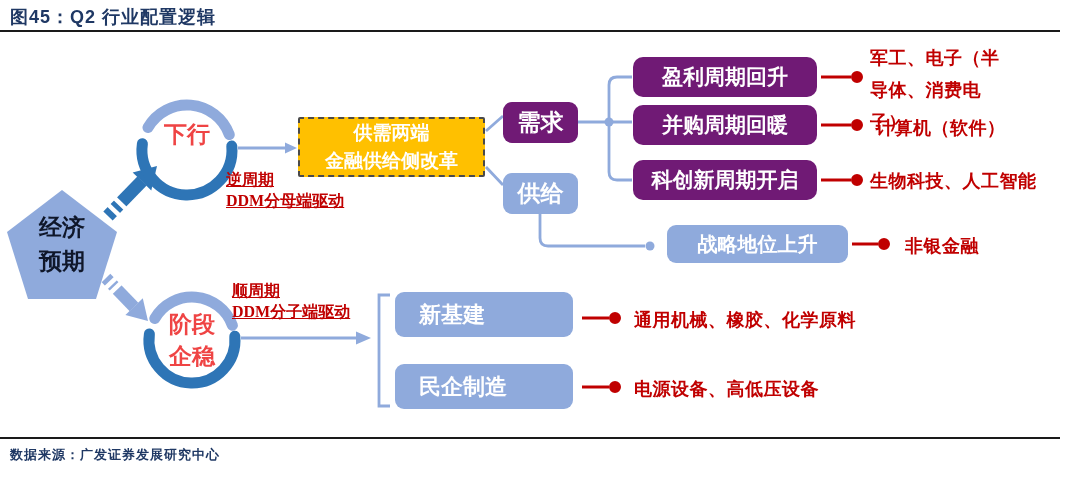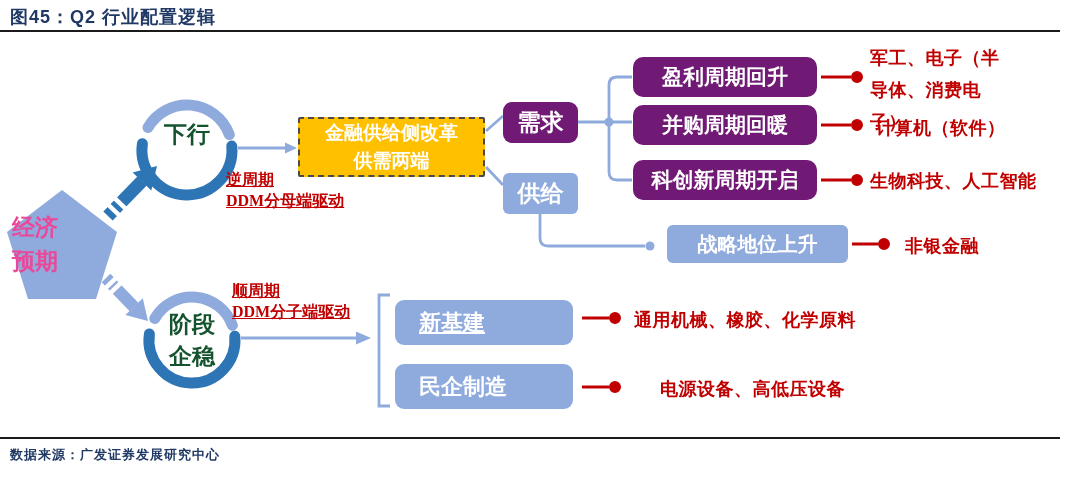--- a/index.html
+++ b/index.html
@@ -8,49 +8,49 @@
   .abs{position:absolute;}
   
   #fig-title{left:10px;top:5px;font-size:18px;font-weight:bold;color:#1F3864;letter-spacing:1px;}
   #title-rule{left:0;top:30px;width:1080px;height:2px;background:#1a1a1a;}
   #footer-rule{left:0;top:437px;width:1080px;height:2px;background:#1a1a1a;}
   #source-line{left:10px;top:446px;font-size:13px;font-weight:bold;color:#1F3864;letter-spacing:1px;}
   
   .node{display:flex;align-items:center;justify-content:center;color:#fff;font-weight:bold;
         box-sizing:border-box;border-radius:9px;text-align:center;line-height:1.25;}
   .dark{background:#701a75;}
-  .light{background:#8FAADC;border-radius:6px;}
+  .light{background:#8FAADC;}
   #reform-box{left:298px;top:117px;width:187px;height:60px;background:#FFC000;
               border:2px dashed #4a4a4a;border-radius:2px;flex-direction:column;
               font-size:19px;line-height:1.45;}
   #demand-box{left:503px;top:102px;width:75px;height:41px;font-size:23px;}
   #supply-box{left:503px;top:173px;width:75px;height:41px;font-size:23px;}
   .cycle-box{left:633px;width:184px;height:40px;font-size:21px;border-radius:10px;}
   #strategy-box{left:667px;top:225px;width:181px;height:38px;font-size:20px;}
   .stable-box{left:395px;width:178px;height:45px;font-size:22px;justify-content:flex-start;
               padding-left:24px;border-radius:9px;}
   
-  .circle-label{width:100px;text-align:center;font-size:23px;font-weight:bold;color:#14532d;line-height:32px;}
-  #pentagon-label{left:12px;top:210px;width:100px;text-align:left;font-size:23px;font-weight:bold;
-                  color:#ec4899;line-height:34px;}
+  .circle-label{width:100px;text-align:center;font-size:23px;font-weight:bold;color:#ef4444;line-height:32px;}
+  #pentagon-label{left:12px;top:210px;width:100px;text-align:center;font-size:23px;font-weight:bold;
+                  color:#0f172a;line-height:34px;}
   
   .red-note{color:#C00000;font-weight:bold;font-family:Liberation Serif, serif;}
   .driver{line-height:21px;}
   .driver .u{text-decoration:underline;}
   .driver .l1{font-size:16px;}
   .driver .l2{font-size:16px;}
   #counter-driver{left:226px;top:169px;}
   #pro-driver{left:232px;top:280px;}
   .target{font-size:18px;letter-spacing:0.5px;}
   #target-0{left:870px;top:42px;width:134px;line-height:32px;}
   #target-1{left:876px;top:116px;}
   #target-2{left:870px;top:169px;}
   #target-supply-0{left:905px;top:234px;}
   #target-stable-0{left:634px;top:308px;}
-  #target-stable-1{left:660px;top:377px;}
+  #target-stable-1{left:634px;top:377px;}
   svg{position:absolute;left:0;top:0;}
 </style>
 </head>
 <body>
 
 <div id="page">
 
   <div class="abs" id="fig-title">图45：Q2 行业配置逻辑</div>
   <div class="abs" id="title-rule"></div>
 
@@ -140,34 +140,34 @@
   <div class="abs red-note driver" id="counter-driver">
     <div class="l1 u">逆周期</div>
     <div class="l2 u">DDM分母端驱动</div>
   </div>
   <div class="abs red-note driver" id="pro-driver">
     <div class="l1 u">顺周期</div>
     <div class="l2 u">DDM分子端驱动</div>
   </div>
 
   <div class="abs node" id="reform-box">
+    <div>供需两端</div>
     <div>金融供给侧改革</div>
-    <div>供需两端</div>
   </div>
 
   <div class="abs node dark" id="demand-box">需求</div>
   <div class="abs node light" id="supply-box">供给</div>
 
   <div class="abs node dark cycle-box" style="top:57px;">盈利周期回升</div>
   <div class="abs node dark cycle-box" style="top:160px;">科创新周期开启</div>
   <div class="abs node dark cycle-box" style="top:105px;">并购周期回暖</div>
 
   <div class="abs node light" id="strategy-box">战略地位上升</div>
 
-  <div class="abs node light stable-box" style="top:300px;text-decoration:underline;">新基建</div>
+  <div class="abs node light stable-box" style="top:292px;">新基建</div>
   <div class="abs node light stable-box" style="top:364px;">民企制造</div>
 
   <div class="abs red-note target" id="target-0">军工、电子（半导体、消费电子）</div>
   <div class="abs red-note target" id="target-1">计算机（软件）</div>
   <div class="abs red-note target" id="target-2">生物科技、人工智能</div>
   <div class="abs red-note target" id="target-supply-0">非银金融</div>
   <div class="abs red-note target" id="target-stable-0">通用机械、橡胶、化学原料</div>
   <div class="abs red-note target" id="target-stable-1">电源设备、高低压设备</div>
 
   <div class="abs" id="footer-rule"></div>

